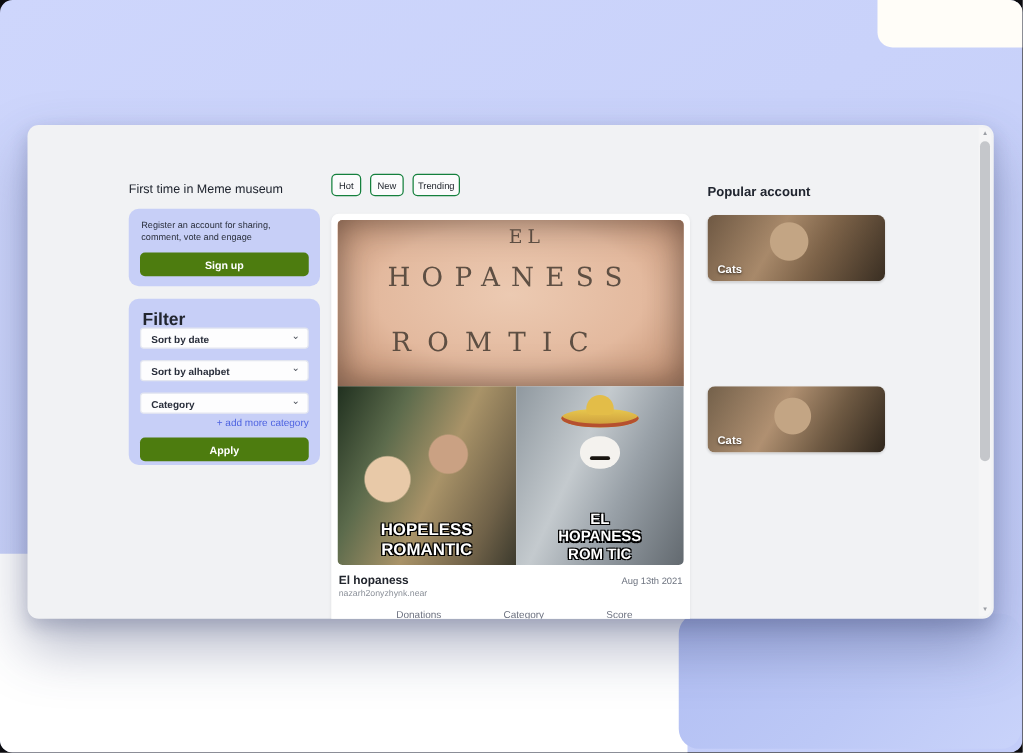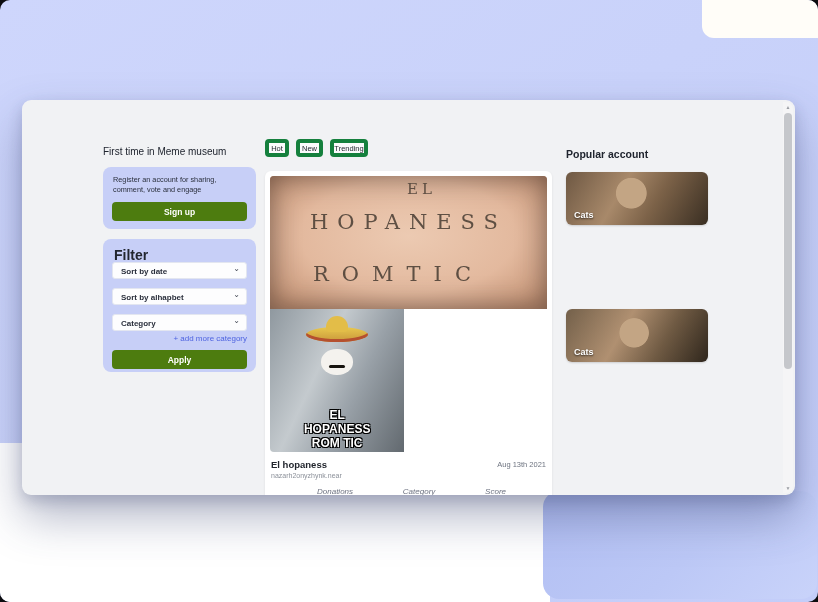--- a/index.html
+++ b/index.html
@@ -59,21 +59,21 @@
   .select { position:absolute; left:9px; width:135px; height:17px; background:#fdfdfe; border-radius:3px;
             border:1px solid #e3e6f0; cursor:pointer; }
   .select .sel-label { position:absolute; left:8px; top:4px; font-size:8px; font-weight:bold; color:#2a2f3c; }
   .select .chev { position:absolute; right:6px; top:1px; font-size:8px; color:#4a4f5a; }
   .select.s1 { top:23px; } .select.s2 { top:49px; } .select.s3 { top:75px; }
 
   .add-more { position:absolute; right:9px; top:95px; font-size:8px; color:#4e63e0; cursor:pointer; }
   .apply { top:111px; }
 
   
-  .tab { position:absolute; top:39px; height:18px; background:#fbfbfc; border:4px solid #15803d;
+  .tab { position:absolute; top:39px; height:18px; background:#fbfbfc; border:1px solid #15803d;
          border-radius:4px; font-size:7.5px; color:#23272f; font-family:"Liberation Sans", sans-serif;
          cursor:pointer; padding:0; }
   .tab.hot { left:243px; width:24px; }
   .tab.new { left:274px; width:27px; }
   .tab.trending { left:308px; width:38px; }
 
   
   .meme-card { position:absolute; left:243px; top:71px; width:287px; height:332px; background:#ffffff;
                border-radius:6px; box-shadow:0 1px 3px rgba(0,0,0,.08); }
   .meme-img { position:absolute; left:5px; top:5px; width:277px; height:276px; border-radius:4px; overflow:hidden; }
@@ -107,21 +107,21 @@
                     background:#e3bd48; border-radius:11px 11px 4px 4px; }
   .cat-face { position:absolute; left:50%; top:40px; transform:translateX(-50%); width:32px; height:26px;
               background:#f4f2ee; border-radius:48%; }
   .cat-mustache { position:absolute; left:50%; top:56px; transform:translateX(-50%); width:16px; height:3px;
                   background:#17140f; border-radius:2px; }
 
   .meme-title  { position:absolute; left:6px; top:288px; font-size:9.5px; font-weight:bold; color:#21252d; }
   .meme-author { position:absolute; left:6px; top:301px; font-size:7px; color:#8b9099; }
   .meme-date   { position:absolute; right:6px; top:289px; font-size:7.5px; color:#6e7480; }
   .meme-footer { position:absolute; left:0; top:316px; width:100%; display:flex; padding:0 46px 0 52px;
-                 justify-content:space-between; font-size:8px; color:#6d7280;font-style:italic; }
+                 justify-content:space-between; font-size:8px; color:#6d7280; }
 
   
   .pop-heading { position:absolute; left:544px; top:48px; font-size:10.5px; font-weight:bold; color:#20252f; }
   .pop-card { position:absolute; left:544px; width:142px; height:53px; border-radius:6px; overflow:hidden; cursor:pointer;
               box-shadow:0 1px 2px rgba(0,0,0,.15); }
   .pop-card .pop-label { position:absolute; left:8px; bottom:5px; font-size:9px; font-weight:bold; color:#ffffff;
                          text-shadow:0 1px 2px rgba(0,0,0,.7); }
   .pop-1 { top:72px;  background:radial-gradient(circle at 46% 40%, #c3a584 0 18%, transparent 19%),
                        linear-gradient(120deg,#6e5843 0%,#a8896a 38%,#7c6248 62%,#392e22 100%); }
   .pop-2 { top:140px; background:radial-gradient(circle at 50% 35%, #f0c469 0 14%, transparent 15%),
@@ -171,20 +171,24 @@
     <button class="tab trending">Trending</button>
 
     <div class="meme-card">
       <div class="meme-img">
         <div class="meme-top">
           <div class="tattoo l1">EL</div>
           <div class="tattoo l2">HOPANESS</div>
           <div class="tattoo l3">ROMTIC</div>
         </div>
         <div class="meme-bottom">
+          <div class="meme-left">
+            <div class="caption left-cap" style="white-space:pre-line">HOPELESS
+ROMANTIC</div>
+          </div>
           <div class="meme-right">
             <div class="sombrero"></div>
             <div class="sombrero-crown"></div>
             <div class="cat-face"></div>
             <div class="cat-mustache"></div>
             <div class="caption right-cap" style="white-space:pre-line">EL
 HOPANESS
 ROM TIC</div>
           </div>
         </div>

